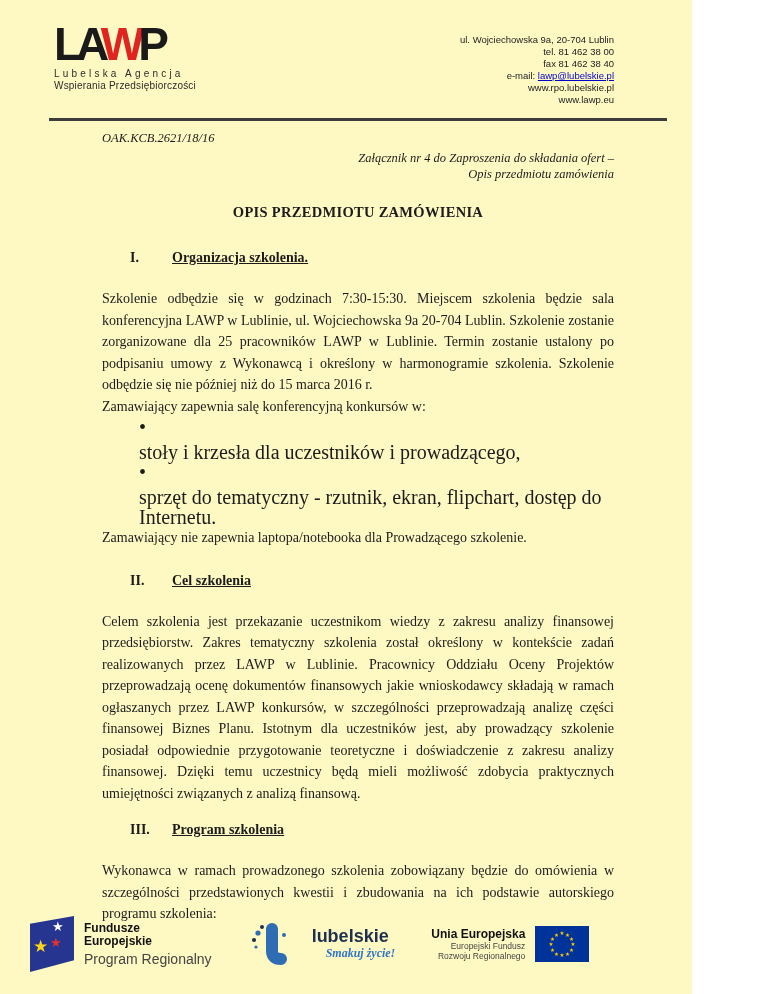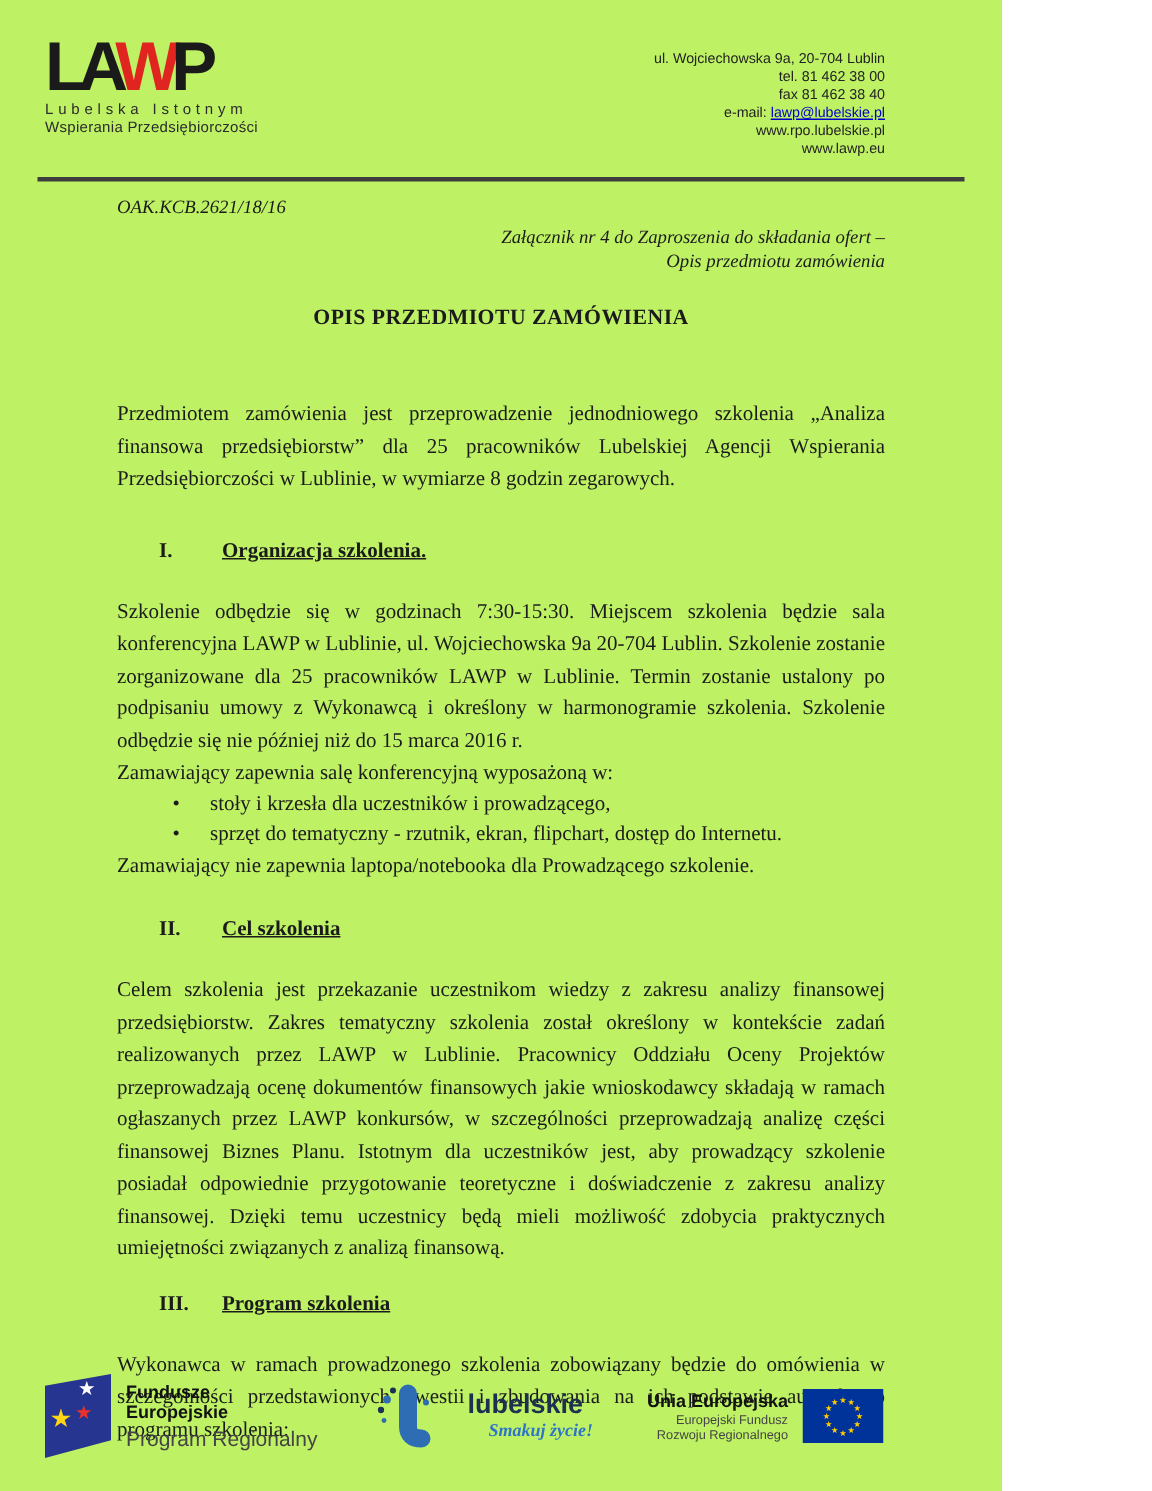--- a/index.html
+++ b/index.html
@@ -1,17 +1,17 @@
 <!DOCTYPE html>
 <html lang="pl"><head>
 <meta charset="utf-8">
 <style>
   html,body{margin:0;padding:0;background:#ffffff;}
   body{width:768px;height:994px;position:relative;font-family:"Liberation Serif",serif;color:#1b1b1b;}
-  .page{position:relative;width:668px;height:994px;overflow:hidden;background:#bef264;}
+  .page{position:relative;width:668px;height:994px;overflow:hidden;background:#fef9c3;padding-left:24px;}
 
   
   .header{display:flex;justify-content:space-between;align-items:flex-start;padding:24px 78px 0 30px;}
   .lawp-logo{width:160px;}
   .lawp-letters{font-family:"Liberation Sans",sans-serif;font-weight:900;font-size:46px;line-height:40px;letter-spacing:-6px;}
   .lawp-letters .blk{color:#1a1a1a;}
   .lawp-letters .red{color:#e02520;}
   .lawp-sub1{font-family:"Liberation Sans",sans-serif;font-size:10px;letter-spacing:3.2px;color:#2b2b2b;margin-top:4px;white-space:nowrap;}
   .lawp-sub2{font-family:"Liberation Sans",sans-serif;font-size:10px;letter-spacing:0.2px;color:#2b2b2b;margin-top:1px;white-space:nowrap;}
   .address{text-align:right;font-family:"Liberation Sans",sans-serif;font-size:9.5px;line-height:12px;color:#222;padding-top:10px;}
@@ -23,21 +23,21 @@
   .reference{font-style:italic;font-size:12.5px;margin-top:10px;}
   .attach{text-align:right;font-style:italic;font-size:12.5px;line-height:16px;margin-top:4px;}
   .doc-title{text-align:center;font-weight:bold;font-size:14.5px;letter-spacing:0.3px;margin-top:22px;}
   .para{font-size:14px;line-height:21.5px;text-align:justify;margin:0;}
   .intro{margin-top:45px;}
   .section-head{display:flex;font-weight:bold;font-size:14px;margin-left:28px;}
   .section-head .num{width:42px;flex:0 0 42px;}
   .section-head .txt{text-decoration:underline;}
   .mt-s1{margin-top:29px;}
   .mt-p1{margin-top:22px;}
-  .bullet-row{display:flex;margin-left:37px;font-size:14px;line-height:20px;}
+  .bullet-row{display:flex;margin-left:37px;font-size:20px;line-height:20px;flex-direction:column;}
   .bullet-dot{width:25px;flex:0 0 25px;}
   .bullet-dot::before{content:"\2022";}
   .mt-s2{margin-top:24px;}
   .mt-s3{margin-top:18px;}
 
   
   .footer{position:absolute;left:30px;top:916px;display:flex;align-items:center;}
   .flogo{display:flex;align-items:center;}
   .fe-flag{position:relative;width:44px;height:56px;background:#26358f;
            clip-path:polygon(0 14%,100% 0,100% 79%,0 100%);}
@@ -60,21 +60,21 @@
 </head>
 <body>
 
 <div class="page">
 
   <div class="header">
     <div class="lawp-logo">
       <div class="lawp-letters">
         <span class="blk">L</span><span class="blk">A</span><span class="red">W</span><span class="blk">P</span>
       </div>
-      <div class="lawp-sub1">Lubelska Istotnym</div>
+      <div class="lawp-sub1">Lubelska Agencja</div>
       <div class="lawp-sub2">Wspierania Przedsiębiorczości</div>
     </div>
     <div class="address">
       <div>ul. Wojciechowska 9a, 20-704 Lublin</div>
       <div>tel. 81 462 38 00</div>
       <div>fax 81 462 38 40</div>
       <div><span>e-mail: </span><a href="#">lawp@lubelskie.pl</a></div>
       <div>www.rpo.lubelskie.pl</div>
       <div>www.lawp.eu</div>
     </div>
@@ -85,28 +85,27 @@
   <div class="content">
     <div class="reference">OAK.KCB.2621/18/16</div>
 
     <div class="attach">
       <div>Załącznik nr 4 do Zaproszenia do składania ofert –</div>
       <div>Opis przedmiotu zamówienia</div>
     </div>
 
     <div class="doc-title">OPIS PRZEDMIOTU ZAMÓWIENIA</div>
 
-    <p class="para intro">Przedmiotem zamówienia jest przeprowadzenie jednodniowego szkolenia  „Analiza finansowa przedsiębiorstw” dla 25 pracowników Lubelskiej Agencji Wspierania Przedsiębiorczości w Lublinie, w wymiarze 8 godzin zegarowych.</p>
 
     <div class="section-head mt-s1">
       <span class="num">I.</span>
       <span class="txt">Organizacja szkolenia.</span>
     </div>
     <p class="para mt-p1">Szkolenie odbędzie się w godzinach 7:30-15:30. Miejscem szkolenia będzie sala konferencyjna LAWP w Lublinie, ul. Wojciechowska 9a 20-704 Lublin. Szkolenie zostanie zorganizowane dla 25 pracowników LAWP w Lublinie. Termin zostanie ustalony po podpisaniu umowy z Wykonawcą i określony w harmonogramie szkolenia. Szkolenie odbędzie się nie później niż do 15 marca 2016 r.</p>
-    <p class="para">Zamawiający zapewnia salę konferencyjną wyposażoną w:</p>
+    <p class="para">Zamawiający zapewnia salę konferencyjną konkursów w:</p>
     <div class="bullet-row">
       <span class="bullet-dot"></span>
       <span>stoły i krzesła dla uczestników i prowadzącego,</span>
     </div>
     <div class="bullet-row">
       <span class="bullet-dot"></span>
       <span>sprzęt do tematyczny - rzutnik, ekran, flipchart, dostęp do Internetu.</span>
     </div>
     <p class="para">Zamawiający nie zapewnia laptopa/notebooka dla Prowadzącego szkolenie.</p>
 

